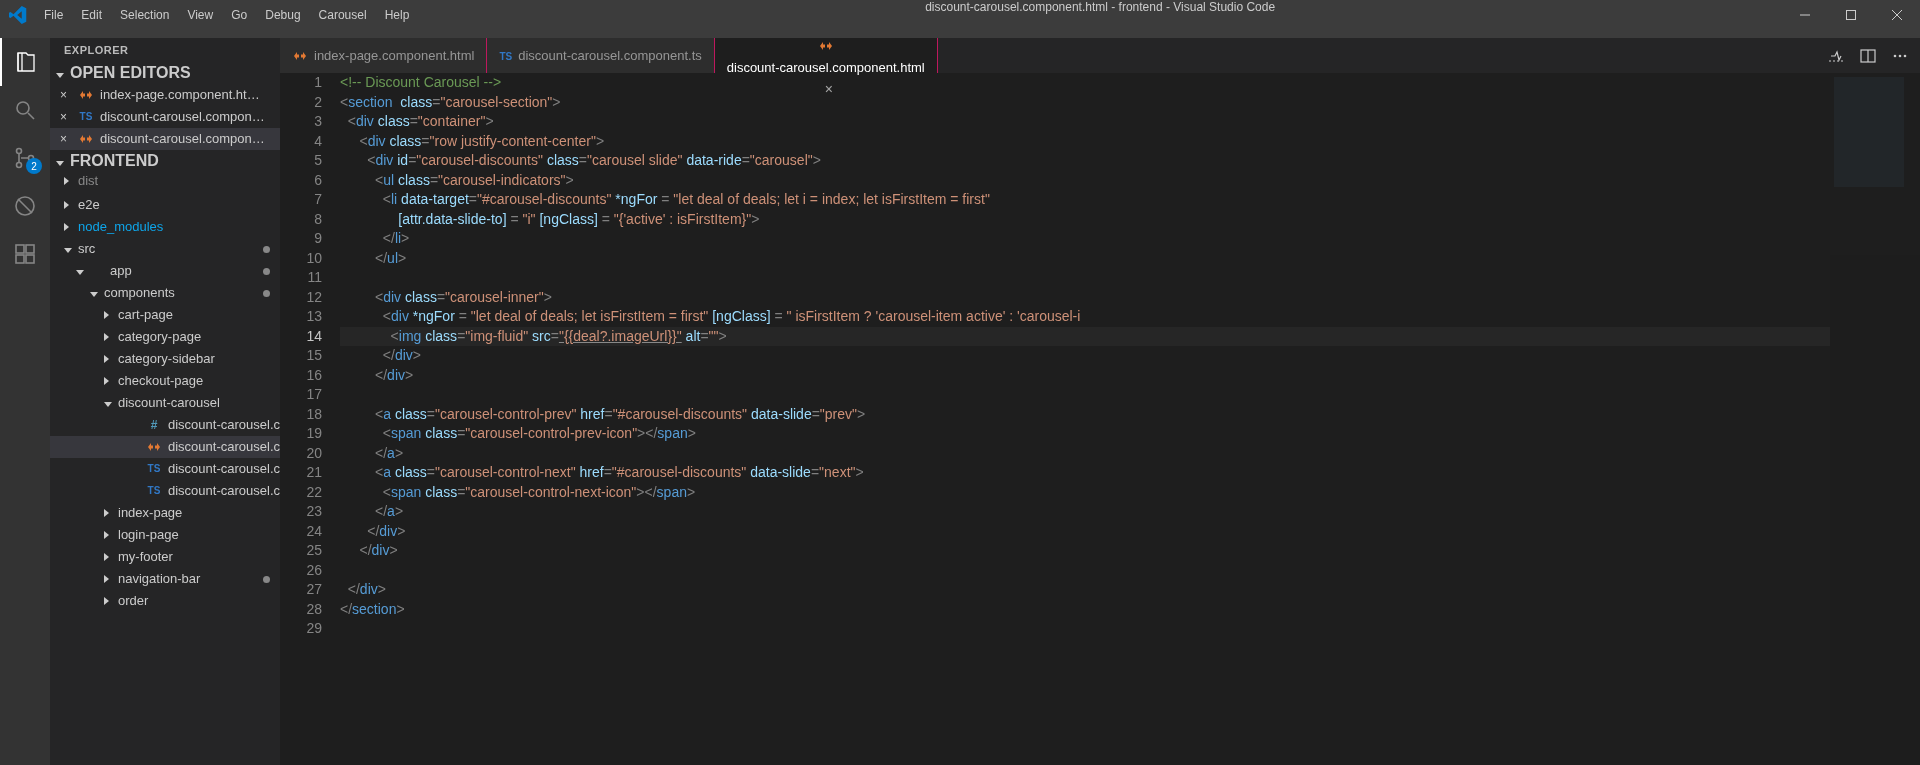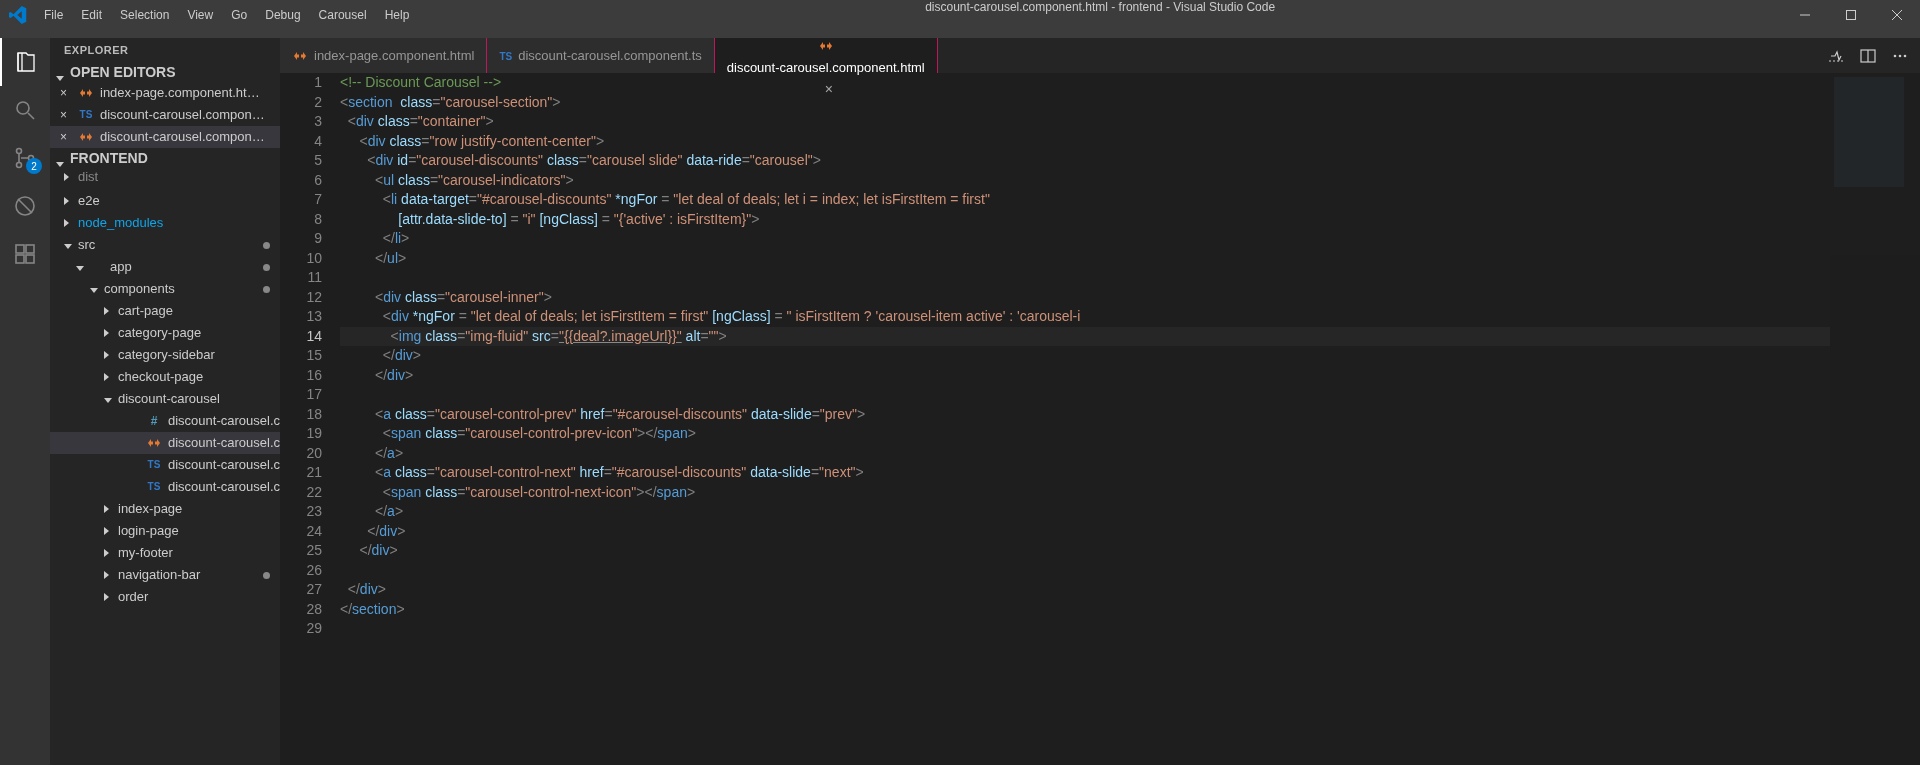--- a/index.html
+++ b/index.html
@@ -11,21 +11,21 @@
 .titlebar .title { flex:1; text-align:center; color:#ccc; }
 .titlebar .winctl { display:flex; }
 .titlebar .winctl .btn { width:46px; height:30px; display:flex; align-items:center; justify-content:center; cursor:pointer; }
 .main { flex:1; display:flex; overflow:hidden; }
 .activitybar { width:50px; background:#333; display:flex; flex-direction:column; }
 .activitybar .act { width:50px; height:48px; display:flex; align-items:center; justify-content:center; cursor:pointer; color:#858585; position:relative; }
 .activitybar .act.active { color:#fff; border-left:2px solid #fff; }
 .activitybar .act .badge { position:absolute; bottom:8px; right:8px; background:#007acc; color:#fff; border-radius:50%; width:16px; height:16px; font-size:10px; display:flex; align-items:center; justify-content:center; }
 .sidebar { width:230px; background:#252526; display:flex; flex-direction:column; font-size:13px; color:#ccc; }
 .sidebar .header { padding:6px 14px; font-size:11px; color:#bbb; letter-spacing:0.5px;font-weight:bold; }
-.sidebar .section-hdr { padding:2px 4px 2px 20px; font-size:14px; color:#ccc; font-weight:700; display:flex; align-items:flex-end; position:relative; cursor:pointer; }
+.sidebar .section-hdr { padding:2px 4px 2px 20px; font-size:16px; color:#ccc; font-weight:700; display:flex; align-items:flex-start; position:relative; cursor:pointer; }
 .sidebar .section-hdr .caret { position:absolute; left:6px; width:12px; height:12px; }
 .sidebar .item { padding:2px 8px 2px 28px; display:flex; align-items:center; gap:6px; cursor:pointer; white-space:nowrap; overflow:hidden; text-overflow:ellipsis; position:relative; height:22px; line-height:22px; }
 .sidebar .item.active { background:#37373d; }
 .sidebar .item .icon { width:16px; height:16px; flex:0 0 16px; display:inline-flex; align-items:center; justify-content:center; font-size:14px; }
 .sidebar .file-html .icon { color:#e37933; }
 .sidebar .file-ts .icon { color:#3178c6; font-size:10px; font-weight:700; }
 .sidebar .file-css .icon { color:#519aba; font-size:12px; font-weight:700; }
 .sidebar .item .caret { position:absolute; left:14px; }
 .sidebar .item.indent1 { padding-left:60px; }
 .sidebar .item.indent1 .caret { left:26px; }

